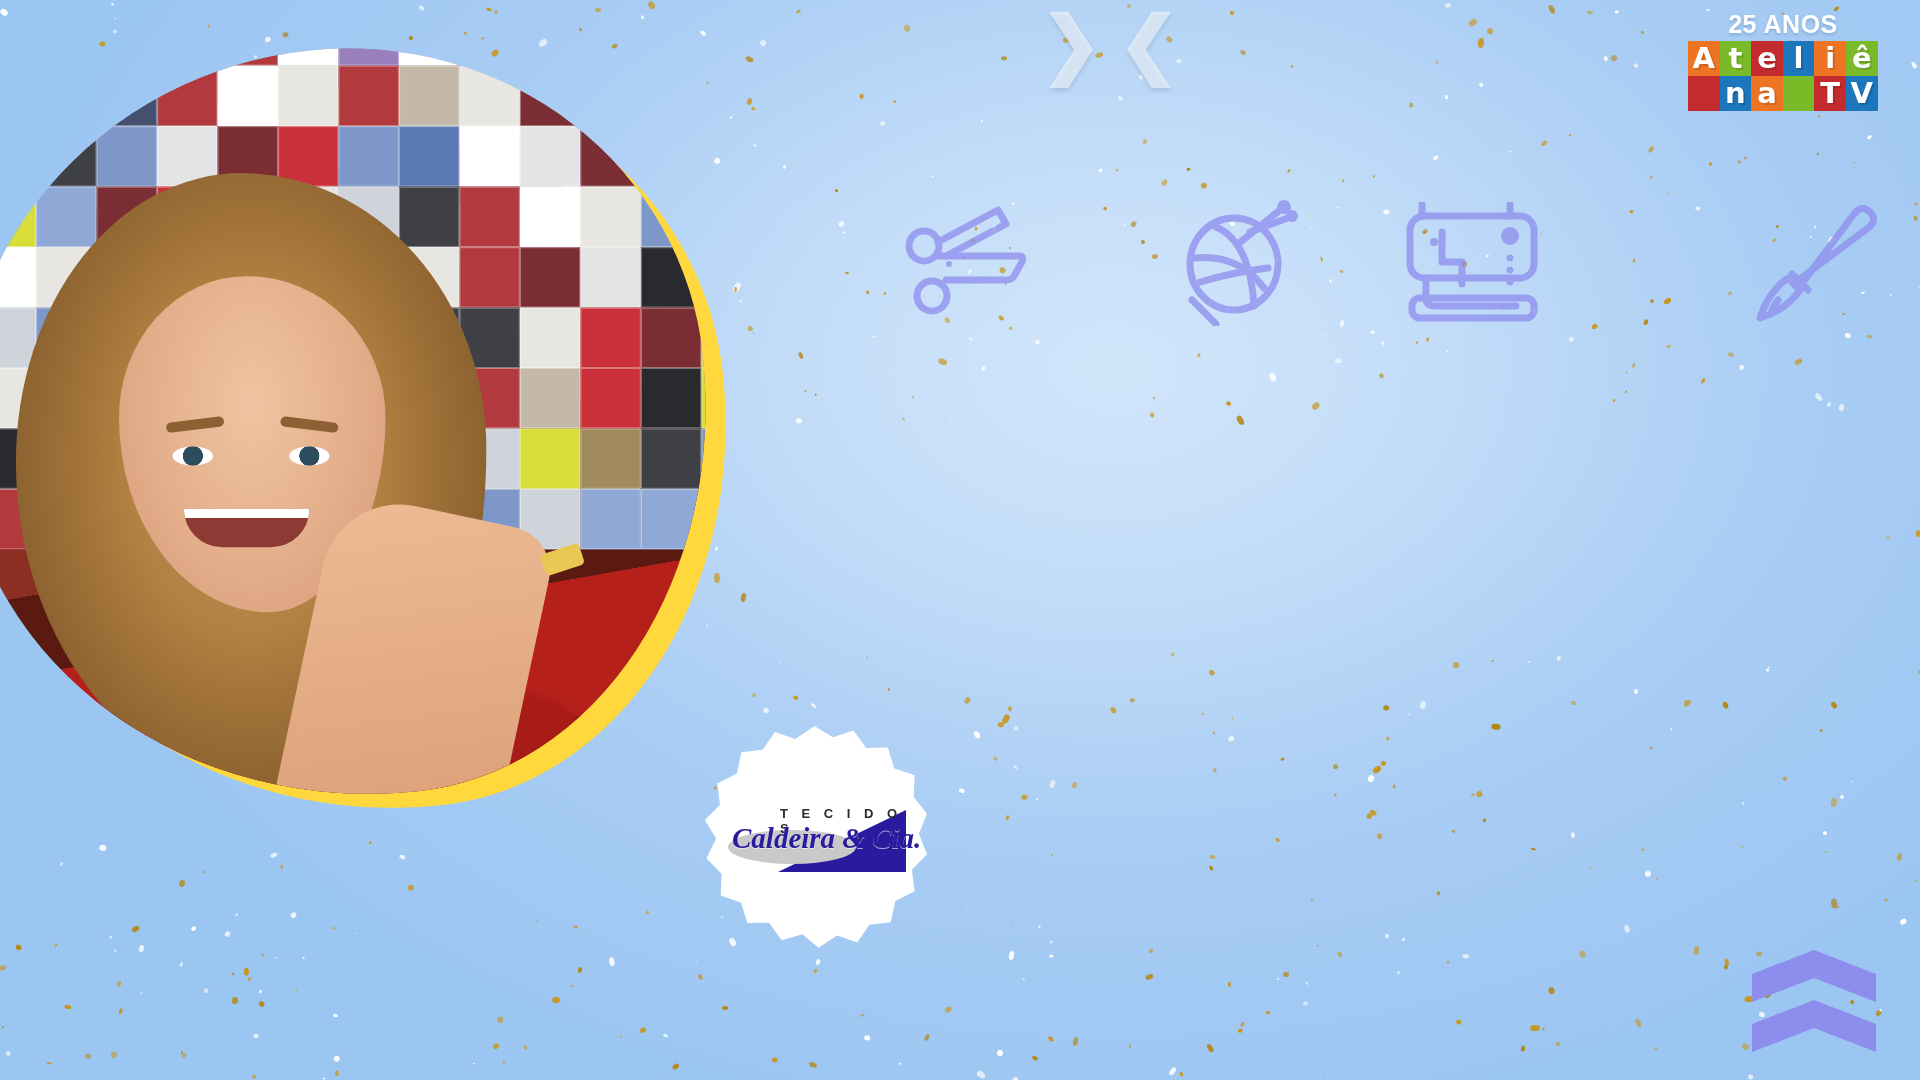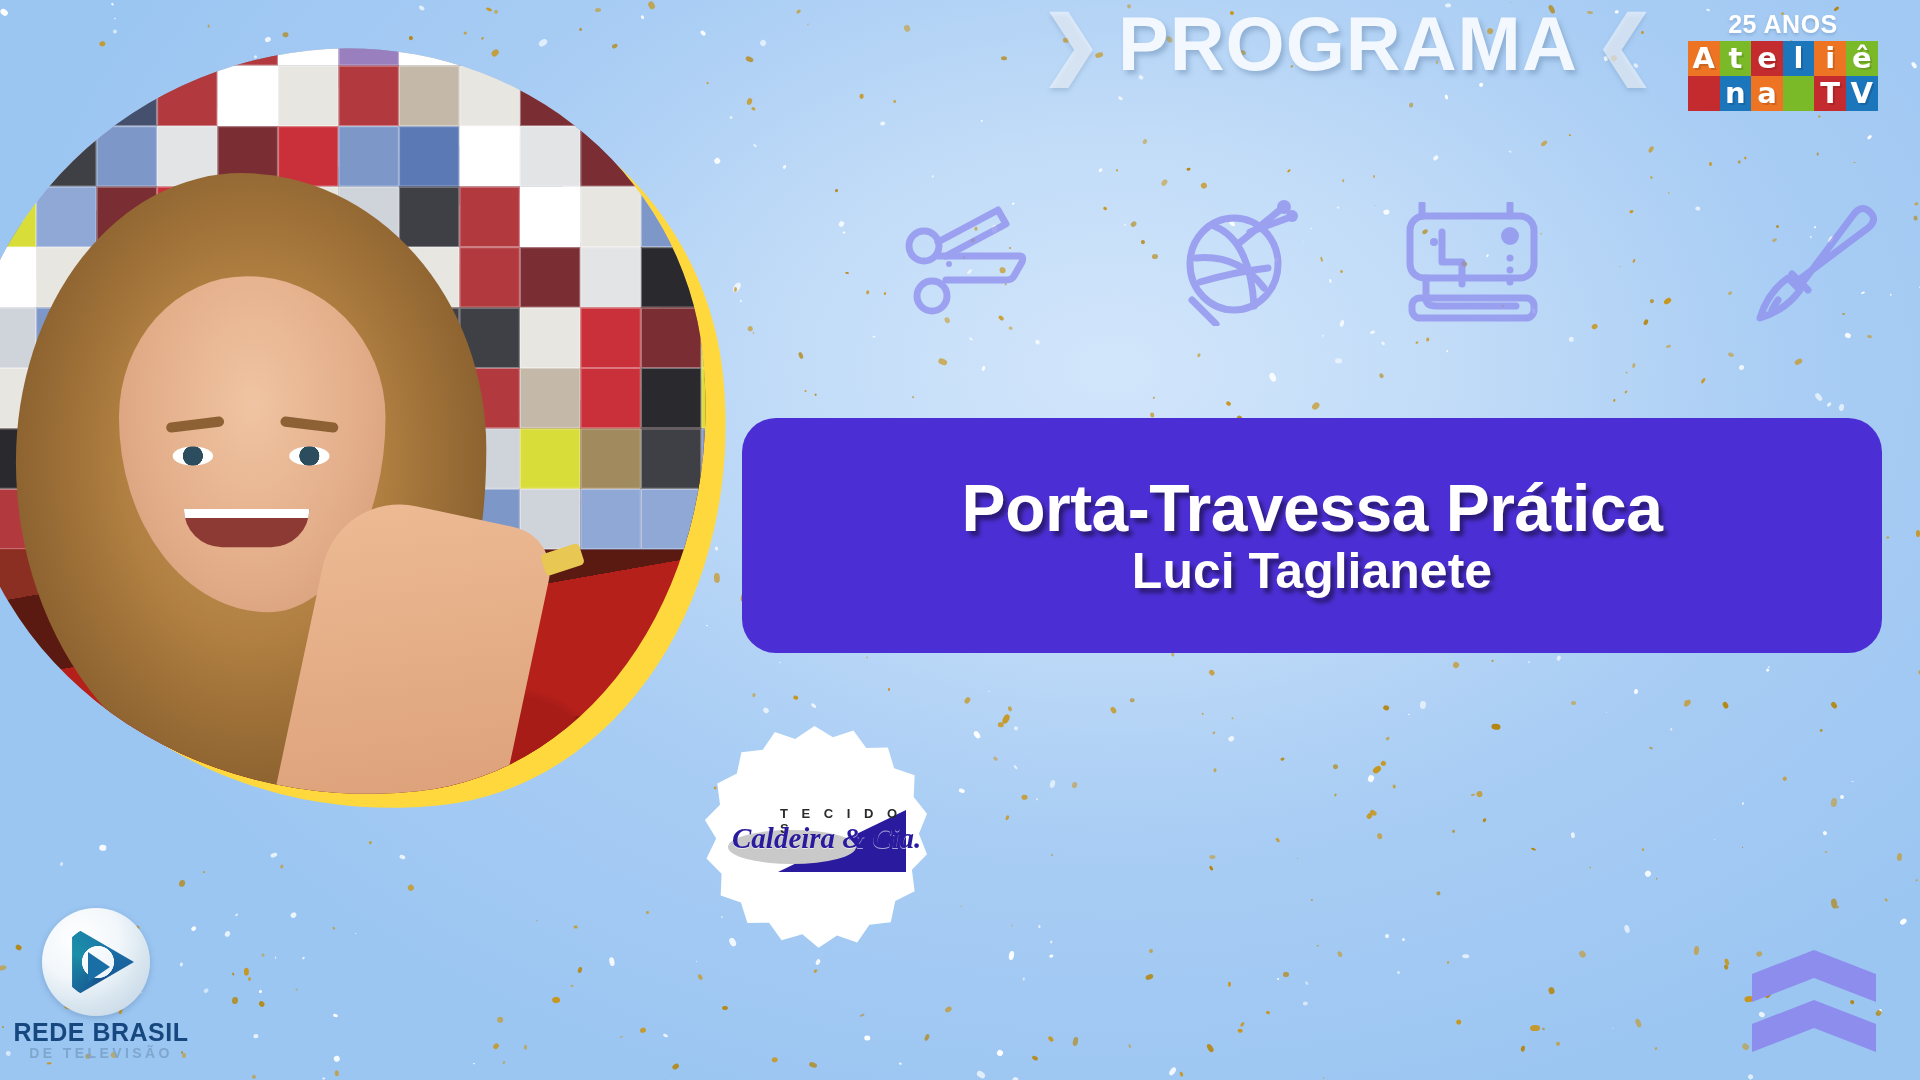--- a/index.html
+++ b/index.html
@@ -778,21 +778,20 @@
     <svg width="130" height="130" viewBox="0 0 130 130" fill="none" stroke="#8d8ded" stroke-width="7" stroke-linecap="round" stroke-linejoin="round">
       <path d="M48 86 L102 14 Q110 4 118 12 Q126 20 116 28 L44 82"></path>
       <path d="M40 74 L56 90"></path>
       <path d="M36 78 Q16 92 8 118 Q34 110 48 90 Q42 84 36 78 Z"></path>
       <path d="M26 100 Q22 106 20 110"></path>
     </svg>
   </div>
 
   <div id="programa-row">
     <span class="prog-chev">❯</span>
-    <span id="programa-text">PROGRAMA</span>
     <span class="prog-chev">❮</span>
   </div>
 
   <div id="brand">
     <div id="brand-anos">25 ANOS</div>
     <div class="brand-row">
       <div class="tile t-orange">
           <span>A</span>
         </div>
       <div class="tile t-green">
@@ -965,42 +964,30 @@
             <div class="eye" style="left:152px;top:152px;"></div>
           </div>
           <div id="mouth"></div>
           <div id="arm"></div>
           <div id="ring"></div>
         </div>
       </div>
     </div>
   </div>
 
-  <div id="title-card">
-    <h1 id="episode-title">Porta-Travessa Prática</h1>
-    <h2 id="presenter-name">Luci Taglianete</h2>
-  </div>
 
   <div id="sponsor">
     <div id="sponsor-burst"></div>
     <div id="sponsor-logo">
       <div id="sponsor-tri"></div>
       <div id="sponsor-ellipse"></div>
       <div id="sponsor-tecidos">T E C I D O S</div>
       <div id="sponsor-name">Caldeira &amp; Cia.</div>
     </div>
   </div>
 
-  <div id="rede">
-    <div id="rede-orb">
-      <div id="rede-tri"></div>
-      <div id="rede-play"></div>
-    </div>
-    <div id="rede-name">REDE BRASIL</div>
-    <div id="rede-sub">DE TELEVISÃO</div>
-  </div>
 
   <div id="up-chevrons">
     <div class="up-chev" id="up-chev-1"></div>
     <div class="up-chev" id="up-chev-2"></div>
   </div>
 
 </div>
 
 </body></html>

